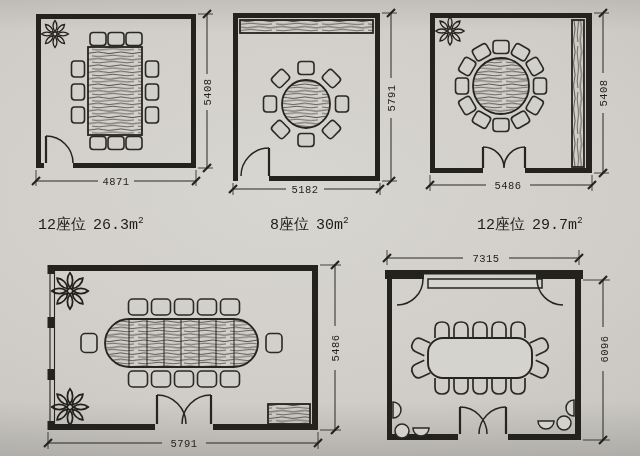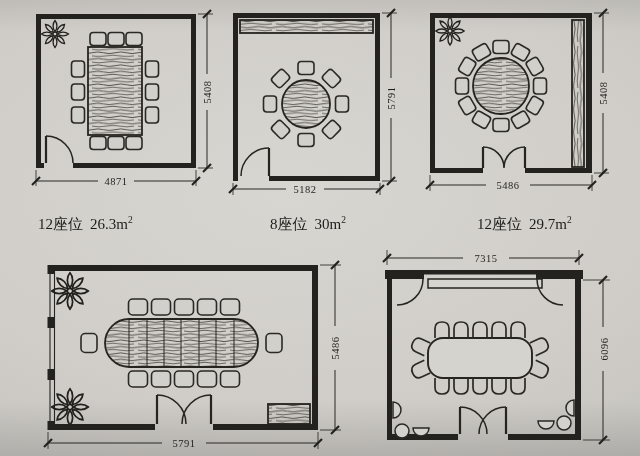--- a/index.html
+++ b/index.html
@@ -3,21 +3,21 @@
 <meta charset="utf-8">
 <style>
   html,body{margin:0;padding:0;}
   .page{
     position:relative;
     width:640px;height:456px;
     overflow:hidden;
     background:
       linear-gradient(180deg, rgba(0,0,0,0.07), rgba(0,0,0,0) 7%, rgba(0,0,0,0) 88%, rgba(0,0,0,0.12)),
       radial-gradient(130% 105% at 45% 42%, #d8d6d1 0%, #d0cdc8 45%, #c4c2bd 75%, #aeaca8 100%);
-    font-family:Liberation Serif, serif;
+    font-family:Liberation Mono, monospace;
   }
   svg{display:block;}
   .wall{fill:#24221f;stroke:none;}
   .ln{stroke:#26241f;fill:none;}
   .grainrect{stroke:#26241f;stroke-width:1.8;}
   .door{stroke:#26241f;fill:none;}
   .dim{stroke:#2b2925;stroke-width:1;fill:none;}
   .ext{stroke:#34322d;stroke-width:0.9;fill:none;}
   .tickuse{stroke:#23211e;stroke-width:2.1;}
   .dimtxt{fill:#201e1b;font-size:10.5px;letter-spacing:0.5px;}

